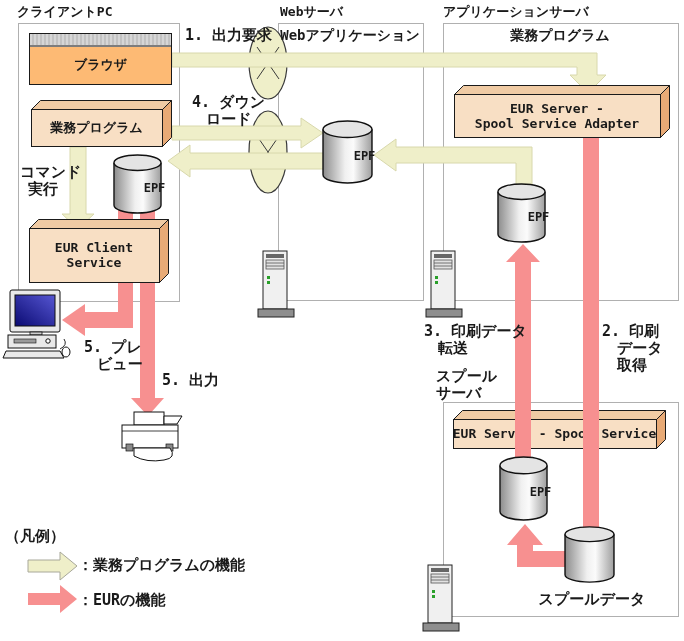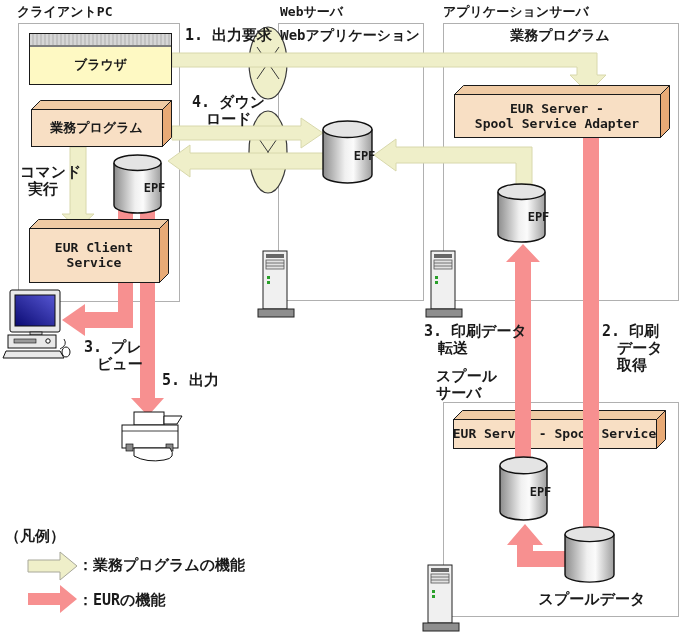--- a/index.html
+++ b/index.html
@@ -9,21 +9,21 @@
   .sec-title{position:absolute;font-size:13px;font-weight:bold;white-space:nowrap;z-index:6;}
   .lbl{position:absolute;font-size:15px;font-weight:bold;line-height:17px;white-space:nowrap;z-index:6;}
   svg.layer{position:absolute;left:0;top:0;z-index:2;}
   svg.overlay{position:absolute;left:0;top:0;z-index:4;}
   .node3d{position:absolute;z-index:3;}
   .node3d .txt{position:absolute;display:flex;flex-direction:column;align-items:center;justify-content:center;
     font-size:13px;font-weight:bold;line-height:15px;text-align:center;white-space:nowrap;}
   .cyl{position:absolute;z-index:5;}
   .cyl .txt{position:absolute;left:17px;width:100%;text-align:center;font-size:12px;font-weight:bold;}
   .icon{position:absolute;z-index:3;}
-  .browser{position:absolute;z-index:3;background:#fef9c3;border:1.5px solid #1a1a1a;box-sizing:border-box;}
+  .browser{position:absolute;z-index:3;background:#fdba74;border:1.5px solid #1a1a1a;box-sizing:border-box;}
   .browser .bar{height:11px;border-bottom:2px solid #7d7d7d;
     background:repeating-linear-gradient(90deg,#d6d6d6 0 2px,#c2c2c2 2px 4px);}
   .browser .body{display:flex;align-items:center;justify-content:center;font-size:13px;font-weight:bold;height:36px;}
   .inner-top-label{position:absolute;font-size:14px;font-weight:bold;text-align:center;z-index:6;white-space:nowrap;}
 </style>
 </head>
 <body>
 
 <div id="canvas">
 
@@ -240,21 +240,21 @@
   <div class="lbl" style="left:185px;top:27px;">1. 出力要求</div>
   <div class="lbl" style="left:192px;top:94px;">
     <div>4. ダウン</div>
     <div style="padding-left:14px;">ロード</div>
   </div>
   <div class="lbl" style="left:20px;top:164px;">
     <div>コマンド</div>
     <div style="padding-left:8px;">実行</div>
   </div>
   <div class="lbl" style="left:84px;top:339px;">
-    <div>3. プレ</div>
+    <div>5. プレ</div>
     <div style="padding-left:13px;">ビュー</div>
   </div>
   <div class="lbl" style="left:162px;top:372px;">5. 出力</div>
   <div class="lbl" style="left:424px;top:323px;">
     <div>3. 印刷データ</div>
     <div style="padding-left:14px;">転送</div>
   </div>
   <div class="lbl" style="left:602px;top:323px;">
     <div>2. 印刷</div>
     <div style="padding-left:15px;">データ</div>

